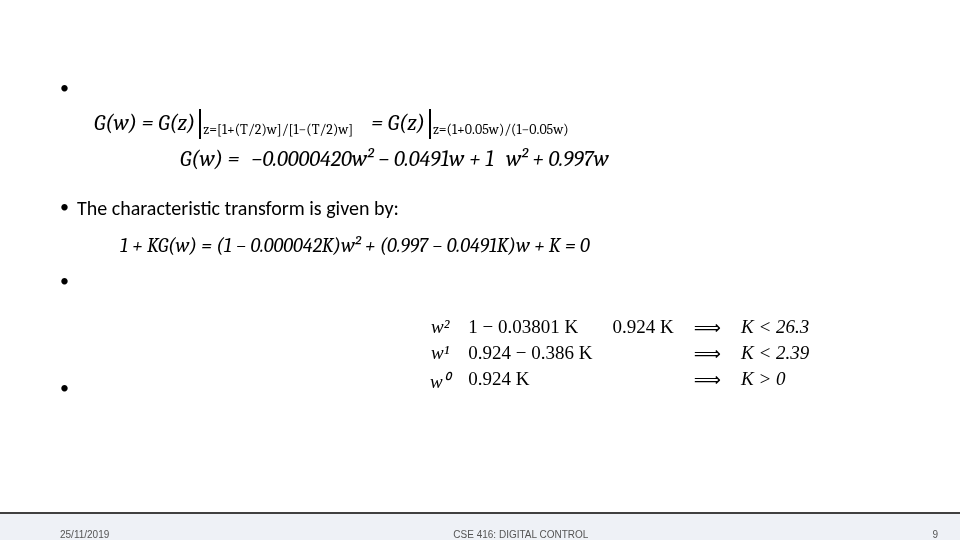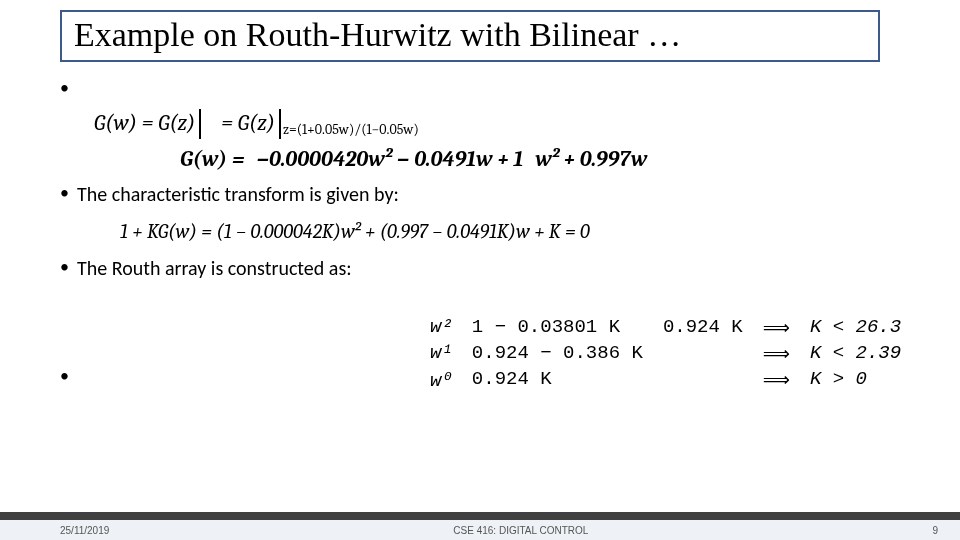--- a/index.html
+++ b/index.html
@@ -86,37 +86,36 @@
   }
   .frac .num, .frac .den {
     padding: 0 6px;
     white-space: nowrap;
   }
   .frac .bar {
     border-top: 1.5px solid #000;
     align-self: stretch;
   }
   .eq-line2 {
-    margin: 6px 0 6px 120px;
+    margin: 6px 0 20px 120px;
     font-family: Cambria, "Times New Roman", serif;
     font-size: 22px;
     display: flex;
     align-items: center;
-    font-weight: bold;
   }
   .eq-line3 {
     margin: 10px 0 4px 60px;
     font-family: Cambria, "Times New Roman", serif;
     font-size: 20px;
   }
   .routh {
     position: absolute;
     left: 430px;
     top: 316px;
-    font-family: Liberation Mono, monospace;
+    font-family: Liberation Serif, serif;
     font-size: 19px;
     display: flex;
     align-items: center;
   }
   .routh .labels {
     text-align: right;
     padding-right: 8px;
   }
   .routh .vbar {
     border-left: 1.5px solid #000;
@@ -129,49 +128,47 @@
     height: 26px;
     white-space: nowrap;
   }
   .footer {
     position: absolute;
     bottom: 0;
     left: 0;
     width: 960px;
     height: 28px;
     background: #eef1f6;
-    border-top: 8px solid #404040;
+    border-top: 2px solid #404040;
     font-family: Arial, sans-serif;
     font-size: 10px;
     color: #555;
     display: flex;
-    align-items: center;
+    align-items: flex-end;
     justify-content: space-between;
     padding: 0 22px 0 60px;
     box-sizing: border-box;
   }
 </style>
 </head>
 <body>
 
 <div class="slide">
 
-  <div class="title-box">
-    <span class="title-text">Example on Routh-Hurwitz with Bilinear …</span>
-  </div>
 
   <div class="content">
 
     <div class="bullet">
       <span class="dot">•</span>
     </div>
 
     <div class="eq-line1">
       <span class="italic">G(w)  =  G(z)</span>
       <span class="bar-eval"></span>
+      <span class="sub">z=[1+(T/2)w]/[1−(T/2)w]</span>
       <span style="width:18px"></span>
       <span class="italic">=  G(z)</span>
       <span class="bar-eval"></span>
       <span class="sub">z=(1+0.05w)/(1−0.05w)</span>
     </div>
 
     <div class="eq-line2">
       <span class="italic">G(w)  =</span>
       <span class="frac">
         <span class="num italic">−0.0000420w²  −  0.0491w  +  1</span>
@@ -182,21 +179,20 @@
 
     <div class="bullet">
       <span class="dot">•</span>
       <span>The characteristic transform is given by:</span>
     </div>
 
     <div class="eq-line3 italic">1  +  KG(w)  =  (1  −  0.000042K)w²  +  (0.997  −  0.0491K)w  +  K  =  0</div>
 
     <div class="bullet" style="margin-top:10px">
       <span class="dot">•</span>
-      <span>The Routh array is constructed as:</span>
     </div>
 
     <div class="bullet" style="margin-top:82px">
       <span class="dot">•</span>
     </div>
 
   </div>
 
   <div class="routh">
     <div class="labels">

